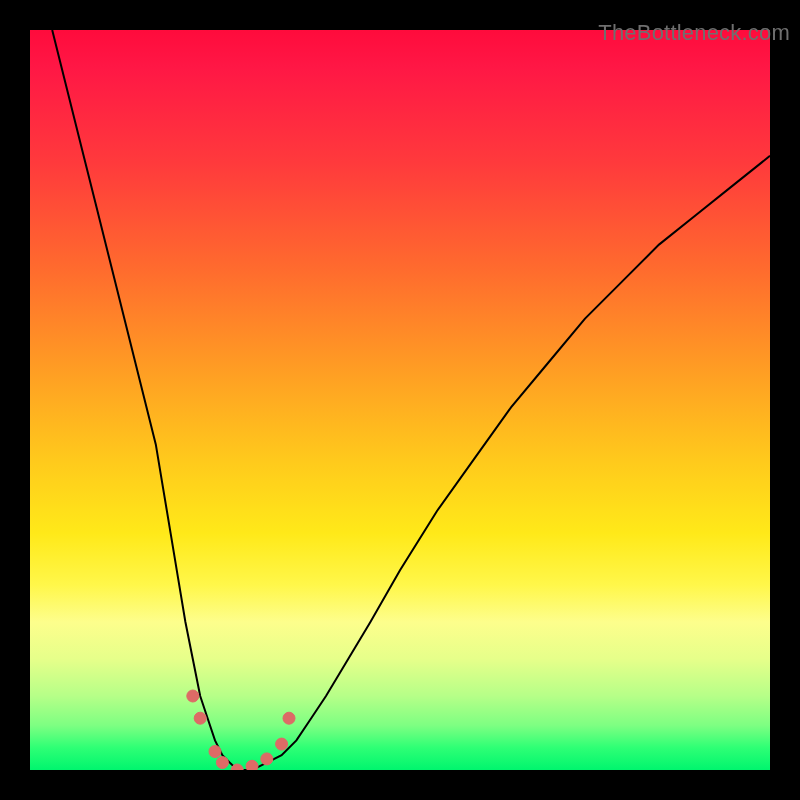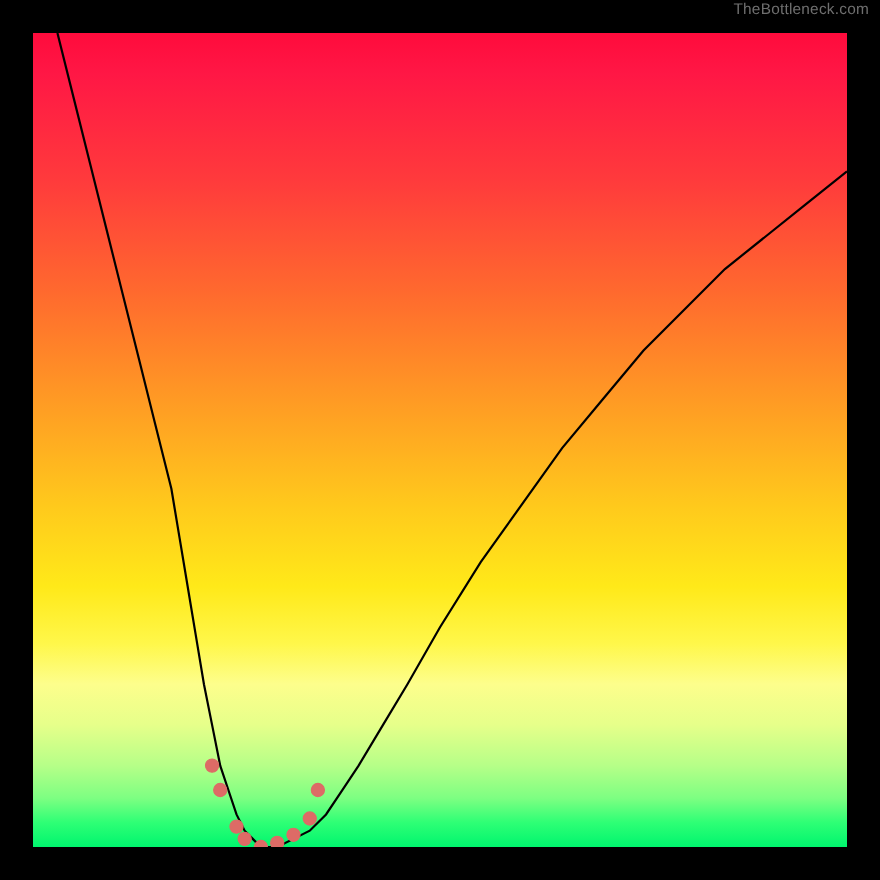--- a/index.html
+++ b/index.html
@@ -12,23 +12,23 @@
     font-family: Arial, Helvetica, sans-serif;
   }
   .frame {
     position: relative;
     width: 800px;
     height: 800px;
     background: #000;
   }
   .watermark {
     position: absolute;
-    top: 0;
+    top: 20px;
     right: 10px;
-    font-size: 14px;
+    font-size: 22px;
     fill: #6f6f6f;
     color: #6f6f6f;
     font-weight: 400;
     letter-spacing: 0.2px;
     z-index: 5;
     user-select: none;
   }
   .plot-area {
     position: absolute;
     left: 30px;

